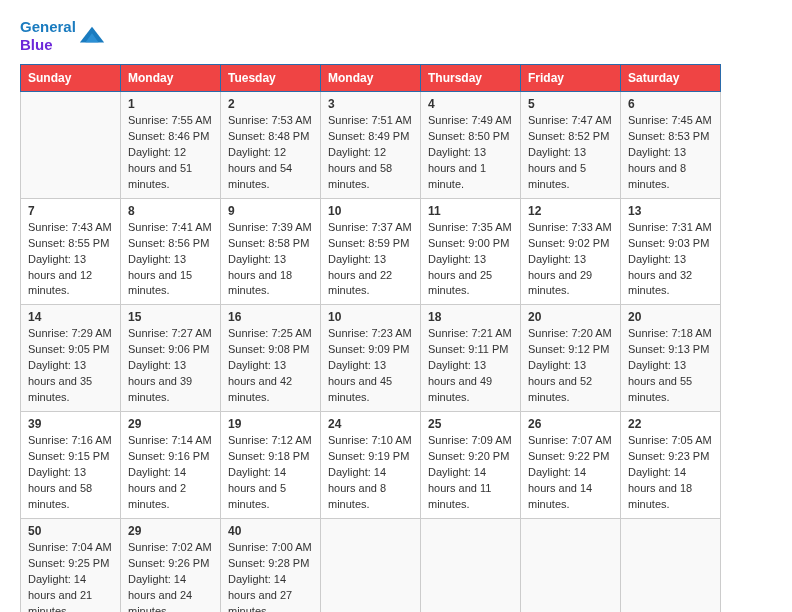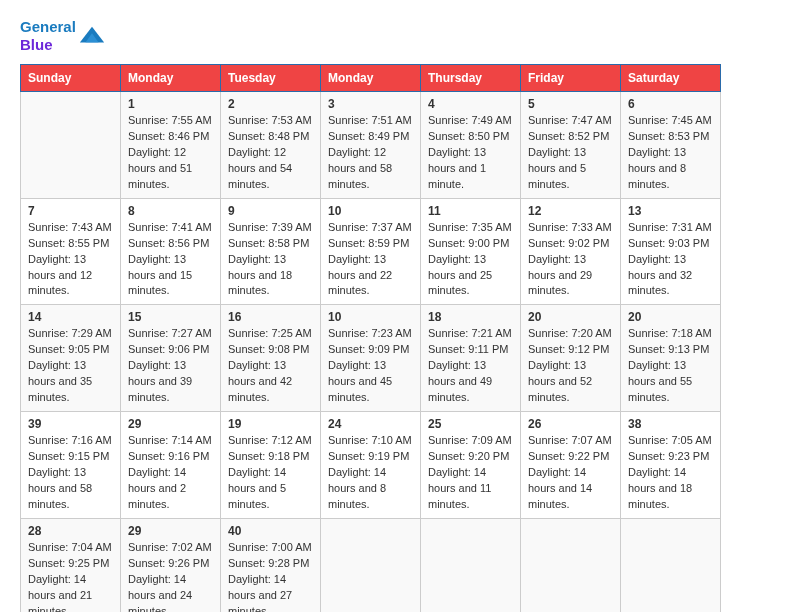--- a/index.html
+++ b/index.html
@@ -245,27 +245,27 @@
           </td>
           <td>
             <span class="day-number">25</span>
             <div class="day-info">Sunrise: 7:09 AM<br>Sunset: 9:20 PM<br>Daylight: 14 hours and 11 minutes.</div>
           </td>
           <td>
             <span class="day-number">26</span>
             <div class="day-info">Sunrise: 7:07 AM<br>Sunset: 9:22 PM<br>Daylight: 14 hours and 14 minutes.</div>
           </td>
           <td>
-            <span class="day-number">38</span>
+            <span class="day-number">22</span>
             <div class="day-info">Sunrise: 7:05 AM<br>Sunset: 9:23 PM<br>Daylight: 14 hours and 18 minutes.</div>
           </td>
         </tr>
         <tr>
           <td>
-            <span class="day-number">28</span>
+            <span class="day-number">50</span>
             <div class="day-info">Sunrise: 7:04 AM<br>Sunset: 9:25 PM<br>Daylight: 14 hours and 21 minutes.</div>
           </td>
           <td>
             <span class="day-number">29</span>
             <div class="day-info">Sunrise: 7:02 AM<br>Sunset: 9:26 PM<br>Daylight: 14 hours and 24 minutes.</div>
           </td>
           <td>
             <span class="day-number">40</span>
             <div class="day-info">Sunrise: 7:00 AM<br>Sunset: 9:28 PM<br>Daylight: 14 hours and 27 minutes.</div>
           </td>

